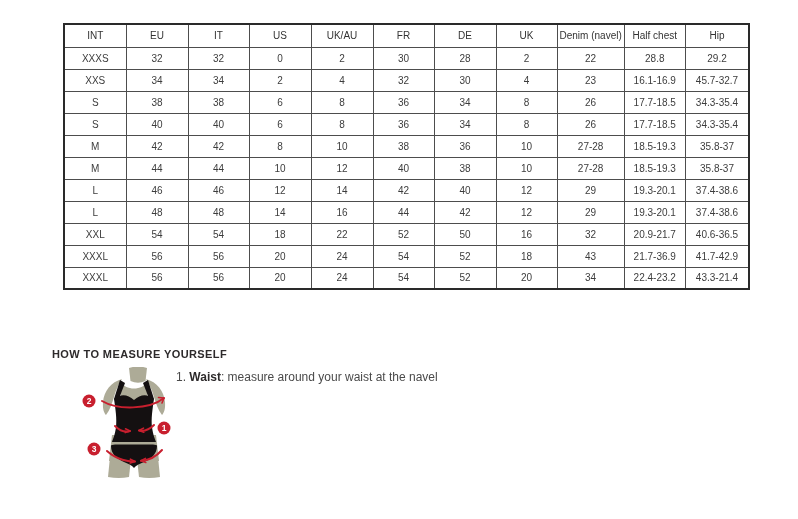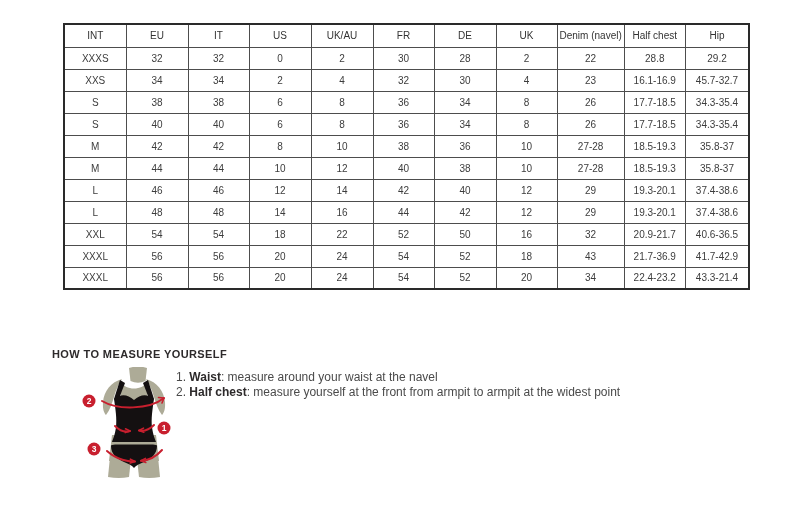--- a/index.html
+++ b/index.html
@@ -296,16 +296,13 @@
       <circle cx="17" cy="82" r="6.5" fill="#c81f2e"></circle>
       <text x="17" y="85" fill="#ffffff">3</text>
     </g>
   </svg>
 </div>
 
 <ol class="steps-list">
   <li>
     <span class="step-num">1. </span><span class="step-label">Waist</span><span class="step-text">: measure around your waist at the navel</span>
   </li>
-  <li>
-    <span class="step-num">2. </span><span class="step-label">Half chest</span><span class="step-text">: measure yourself at the front from armpit to armpit at the widest point</span>
-  </li>
 </ol>
 
 </body></html>

